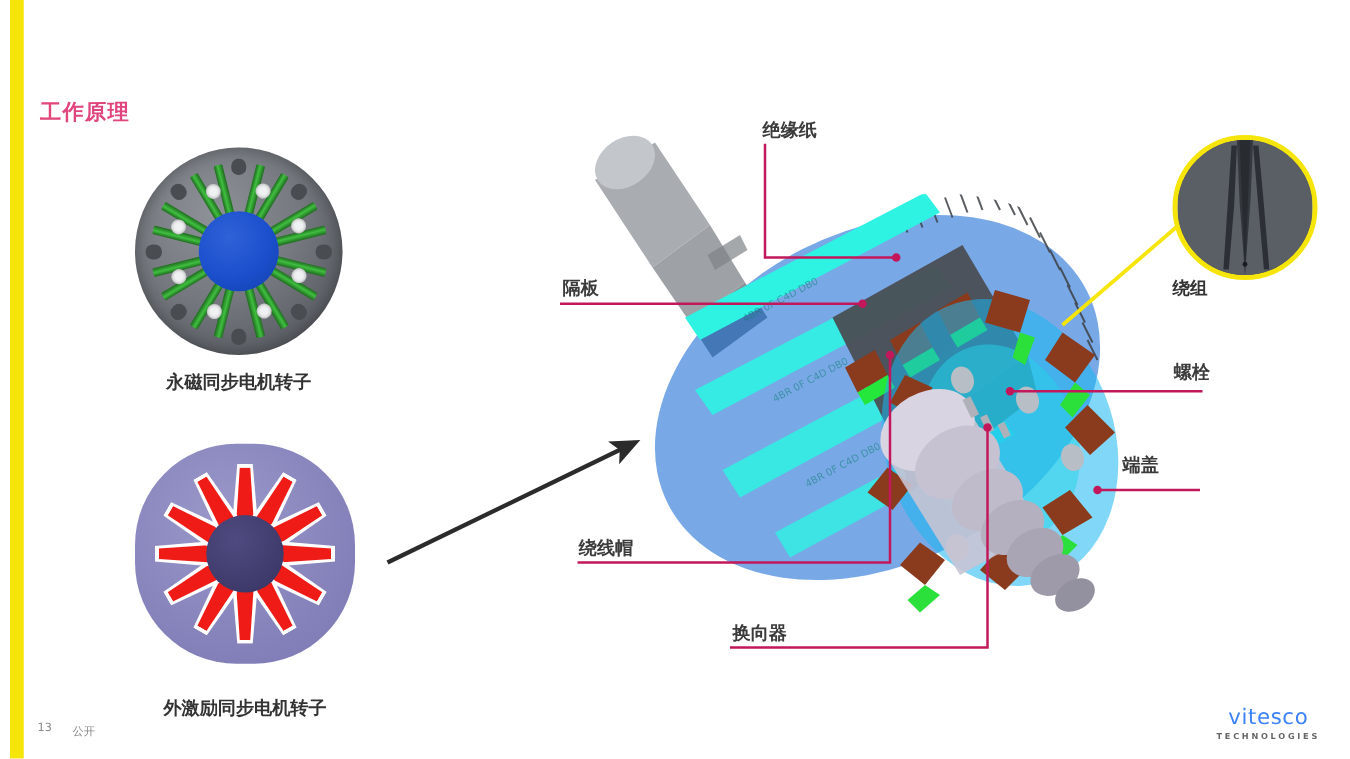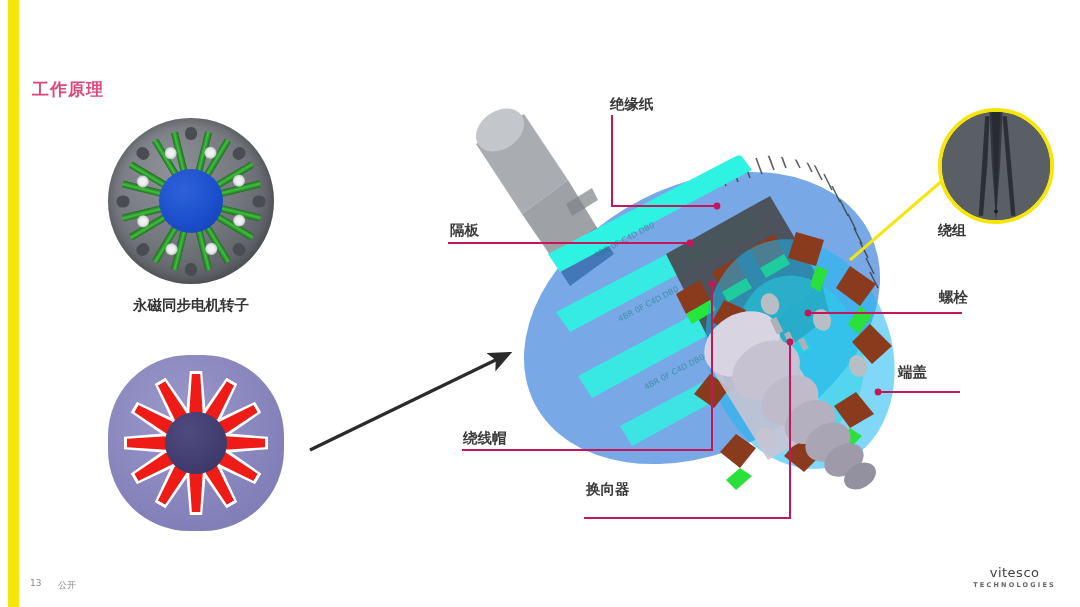--- a/index.html
+++ b/index.html
@@ -22,21 +22,21 @@
   .page-subtitle{
     position:absolute;left:32px;top:78px;
     font-size:17px;font-weight:700;color:#e0457b;letter-spacing:1px;
     white-space:nowrap;
   }
 
   
   .footer-page{position:absolute;left:30px;top:578px;font-size:9px;color:#8a8a8a;}
   .footer-class{position:absolute;left:58px;top:579px;font-size:9px;color:#8a8a8a;}
   .brand{position:absolute;right:24px;top:566px;text-align:center;line-height:1;}
-  .brand-name{font-size:13px;color:#404040;letter-spacing:.5px;font-weight:400;}
+  .brand-name{font-size:17px;color:#3b82f6;letter-spacing:.5px;font-weight:400;}
   .brand-sub{font-size:6.5px;color:#666;letter-spacing:2.2px;font-weight:700;margin-top:3px;}
   .fig-caption{
     position:absolute;width:100%;text-align:center;
     font-size:14.5px;font-weight:700;color:#333;white-space:nowrap;
   }
 
   
   .pm-rotor{position:absolute;left:108px;top:118px;width:166px;height:166px;}
   .pm-disc{
     position:absolute;inset:0;border-radius:50%;
@@ -215,20 +215,21 @@
         <i></i>
         <b></b>
       </div>
     <div class="ee-slot" style="transform:rotate(330deg);">
         <i></i>
         <b></b>
       </div>
 
     <div class="ee-hub"></div>
   </div>
+  <div class="fig-caption" style="left:103px;top:557px;width:186px;">外激励同步电机转子</div>
 
   <svg class="trans-arrow" viewBox="0 0 225 130">
     <defs>
       <marker id="arrhead" markerWidth="7" markerHeight="7" refX="5.6" refY="3" orient="auto">
         <path d="M0,0 L7,3 L0,6 L1.6,3 z" fill="#2b2b2b"></path>
       </marker>
     </defs>
     <line x1="10" y1="120" x2="208" y2="24" stroke="#2b2b2b" stroke-width="3.4" marker-end="url(#arrhead)"></line>
   </svg>
 
@@ -509,21 +510,21 @@
       <circle cx="712" cy="284" r="3.4"></circle>
       <circle cx="790" cy="342" r="3.4"></circle>
       <circle cx="808" cy="313" r="3.4"></circle>
       <circle cx="878" cy="392" r="3.4"></circle>
     </g>
   </svg>
 
   <div class="lead-label" style="left:610px;top:95px;">绝缘纸</div>
   <div class="lead-label" style="left:450px;top:221px;">隔板</div>
   <div class="lead-label" style="left:463px;top:429px;">绕线帽</div>
-  <div class="lead-label" style="left:586px;top:480px;">换向器</div>
+  <div class="lead-label" style="left:586px;top:497px;">换向器</div>
   <div class="lead-label" style="left:924px;top:288px;margin-left:15px;">螺栓</div>
   <div class="lead-label" style="left:898px;top:363px;">端盖</div>
 
   <div class="footer-page">13</div>
   <div class="footer-class">公开</div>
   <div class="brand">
     <div class="brand-name">vitesco</div>
     <div class="brand-sub">TECHNOLOGIES</div>
   </div>
 

